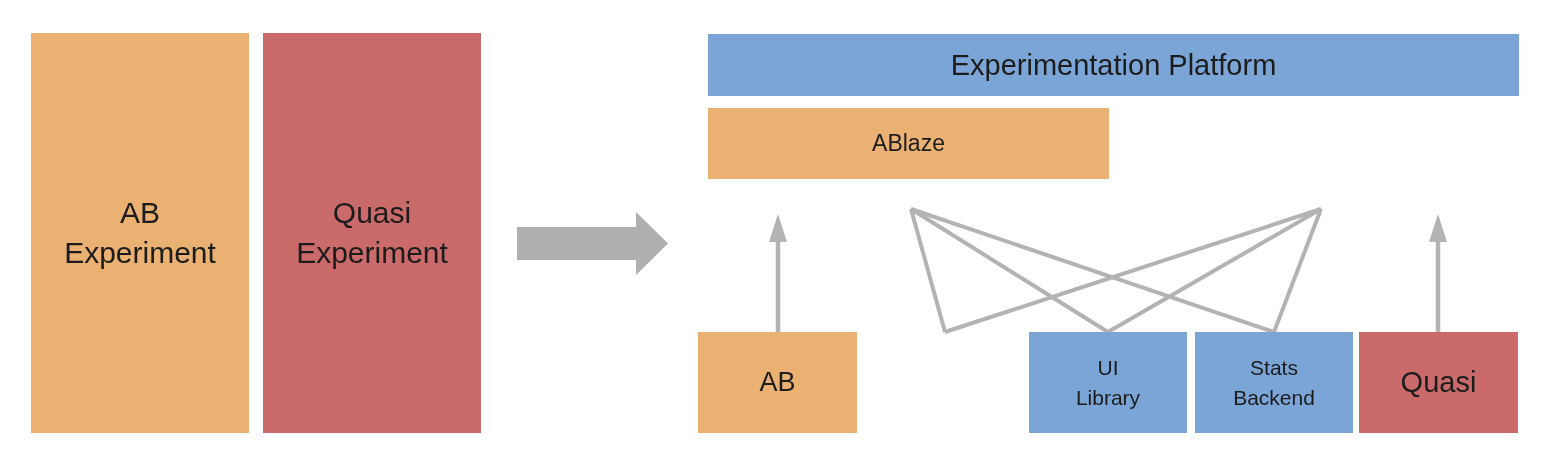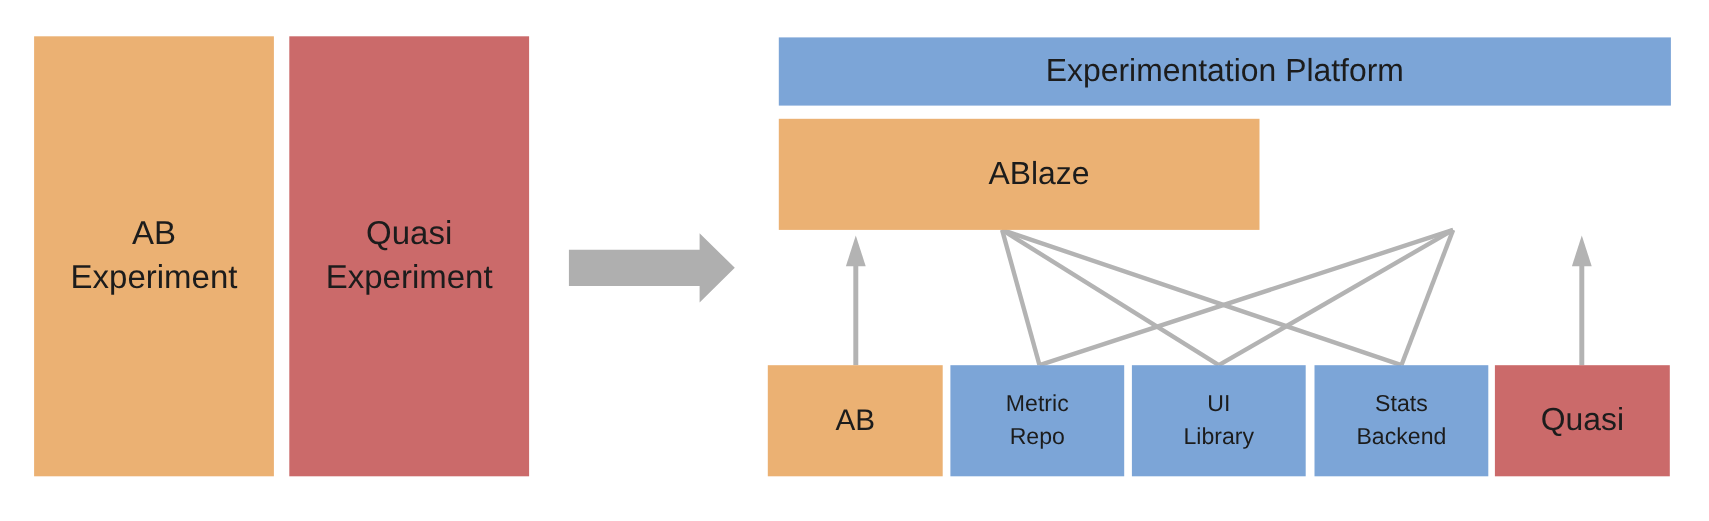--- a/index.html
+++ b/index.html
@@ -26,21 +26,21 @@
     z-index: 2;
   }
   .orange { background: #EBB173; }
   .red    { background: #CB6A6A; }
   .blue   { background: #7CA5D7; }
 
   .node-ab-experiment    { left: 31px;  top: 33px;  width: 218px; height: 400px; font-size: 30px; line-height: 1.32; }
   .node-quasi-experiment { left: 263px; top: 33px;  width: 218px; height: 400px; font-size: 30px; line-height: 1.32; }
 
   .node-platform   { left: 708px;  top: 34px;  width: 811px; height: 62px;  font-size: 29px; }
-  .node-ablaze     { left: 708px;  top: 108px; width: 401px; height: 101px; font-size: 29px; padding-left: 36px; }
+  .node-ablaze     { left: 708px;  top: 108px; width: 401px; height: 71px; font-size: 23px; }
   .node-quasimodo  { left: 1118px; top: 108px; width: 401px; height: 101px; font-size: 29px; }
 
   .node-ab            { left: 698px;  top: 332px; width: 159px; height: 101px; font-size: 27px; }
   .node-metric-repo   { left: 864px;  top: 332px; width: 158px; height: 101px; font-size: 21px; line-height: 1.4; }
   .node-ui-library    { left: 1029px; top: 332px; width: 158px; height: 101px; font-size: 21px; line-height: 1.4; }
   .node-stats-backend { left: 1195px; top: 332px; width: 158px; height: 101px; font-size: 21px; line-height: 1.4; }
   .node-quasi         { left: 1359px; top: 332px; width: 159px; height: 101px; font-size: 29px; }
 
   .connector-layer {
     position: absolute;
@@ -98,24 +98,20 @@
   <div class="node blue node-platform">
     <span>Experimentation Platform</span>
   </div>
   <div class="node orange node-ablaze">
     <span>ABlaze</span>
   </div>
 
   <div class="node orange node-ab">
     <span>AB</span>
   </div>
-  <div class="node blue node-metric-repo">
-    <span>Metric
-Repo</span>
-  </div>
   <div class="node blue node-stats-backend">
     <span>Stats
 Backend</span>
   </div>
   <div class="node blue node-ui-library">
     <span>UI
 Library</span>
   </div>
   <div class="node red node-quasi">
     <span>Quasi</span>

